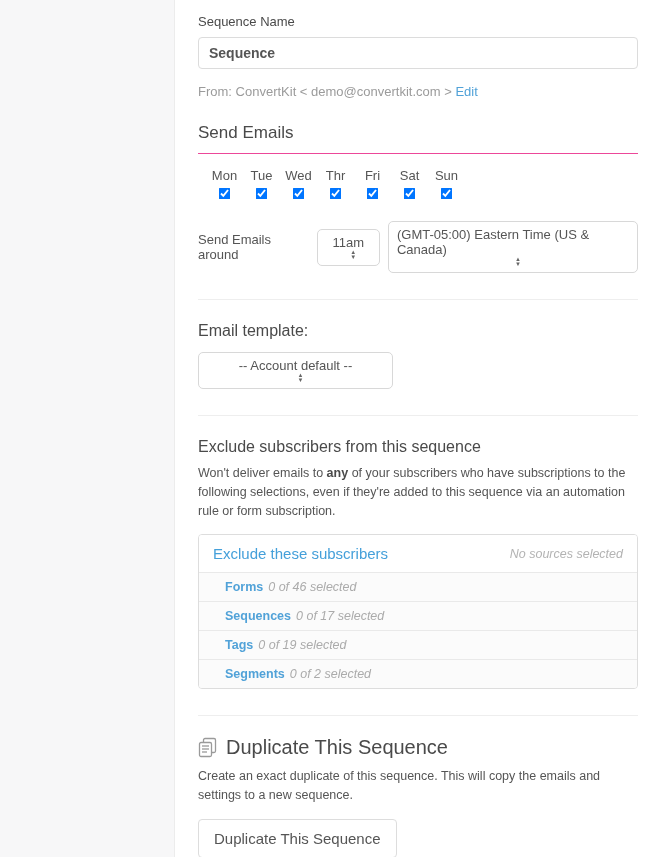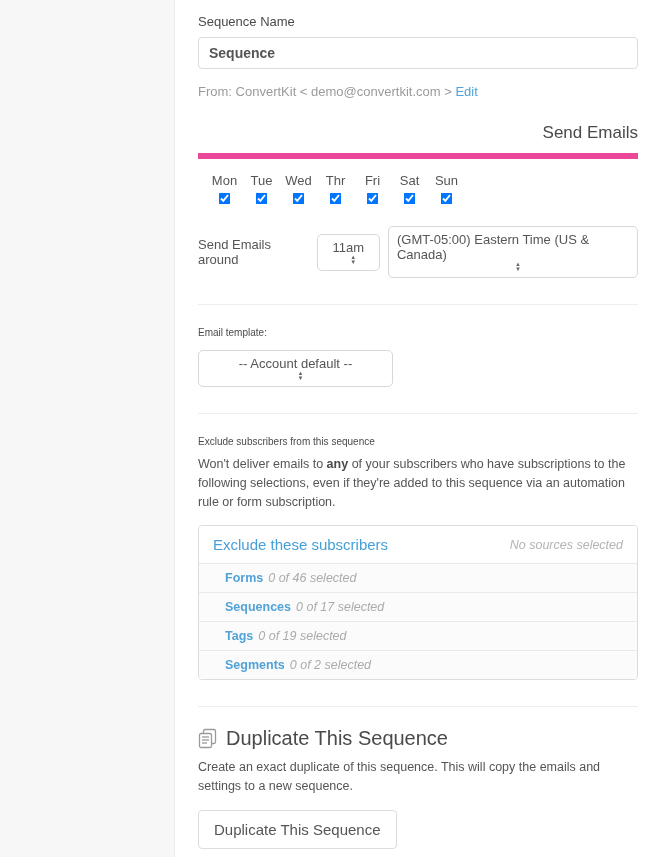--- a/index.html
+++ b/index.html
@@ -19,39 +19,39 @@
   .text-input {
     width:440px; height:32px; border:1px solid #dcdcdc; border-radius:4px;
     padding:6px 10px; font-size:14px; color:#555; outline:none;
     font-family:"Liberation Sans", sans-serif; background:#fff;font-weight:bold;
   }
   .from-line { font-size:13px; color:#9b9b9b; margin:15px 0 0; }
   .link-blue { color:#51a2d8; text-decoration:none; cursor:pointer; }
 
   .section-heading {
     font-size:17px; font-weight:normal; color:#4a4a4a;
-    margin:24px 0 0; padding-bottom:10px; border-bottom:6px solid #ec4899; width:440px;text-align:right;
+    margin:24px 0 0; padding-bottom:10px; border-bottom:1px solid #ec4899; width:440px;
   }
 
   .days-row { display:flex; margin:14px 0 0 8px; }
   .day-col { width:37px; text-align:center; font-size:13px; color:#555; }
   .day-col input { margin:4px 0 0; transform:scale(.9); }
 
   .send-around { display:flex; align-items:center; margin:18px 0 0; font-size:13px; color:#555; }
   .select-box {
     display:inline-flex; align-items:center; justify-content:space-between;
     border:1px solid #d8d8d8; border-radius:5px; background:#fff;
     padding:5px 8px; margin-left:8px; font-size:13px; color:#555; cursor:pointer;flex-direction:column;
   }
   .select-arrows { display:inline-flex; flex-direction:column; margin-left:10px; color:#666; }
   .select-arrows span { font-size:6px; line-height:5px; }
 
   .divider { border:none; border-top:1px solid #eee; width:440px; margin:26px 0 0; }
 
-  .sub-heading { font-size:10px; font-weight:normal; color:#4a4a4a; margin:22px 0 0; }
+  .sub-heading { font-size:16px; font-weight:normal; color:#4a4a4a; margin:22px 0 0; }
   .para { font-size:12.5px; color:#555; line-height:1.5; width:440px; margin:8px 0 0; }
 
   .exclude-panel { width:440px; border:1px solid #ddd; border-radius:4px; margin:14px 0 0; overflow:hidden; }
   .panel-header { display:flex; justify-content:space-between; align-items:center; padding:10px 14px; background:#fff; }
   .panel-header-title { font-size:15px; color:#45a0da; cursor:pointer; }
   .panel-header-status { font-size:12.5px; color:#b3b3b3; font-style:italic; }
   .panel-row {
     display:flex; align-items:baseline; gap:5px; padding:7px 14px;
     border-top:1px solid #e9e9e9; background:#fbfbfb; font-size:12.5px; cursor:pointer;
   }

